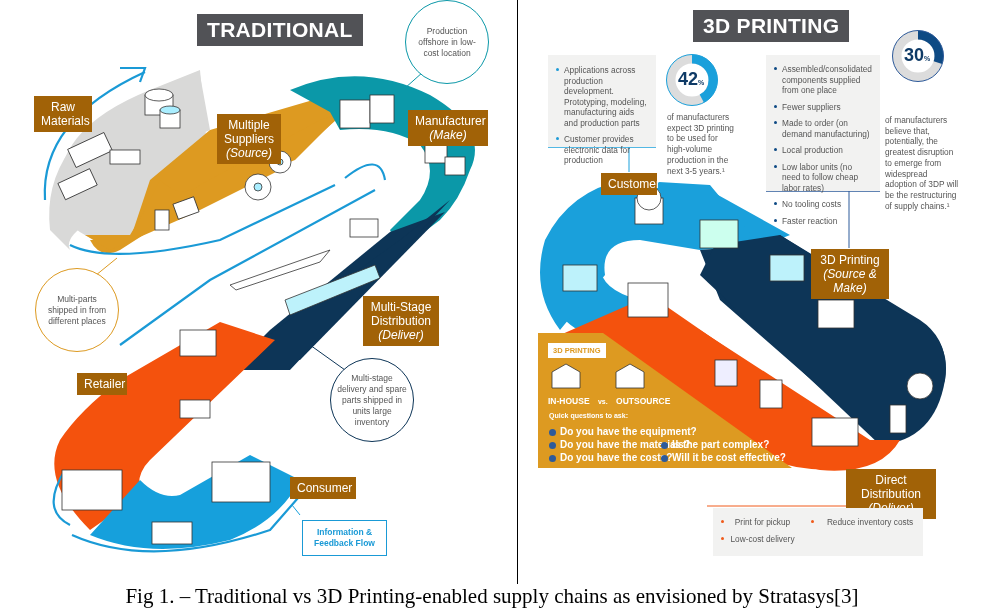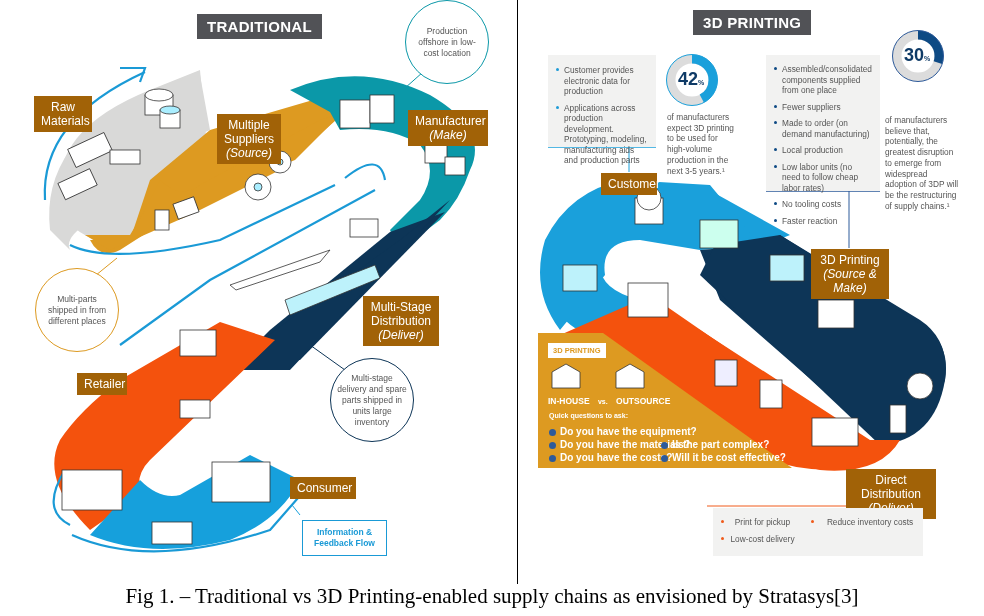--- a/index.html
+++ b/index.html
@@ -1,21 +1,21 @@
 <!DOCTYPE html>
 <html><head>
 <meta charset="utf-8">
 <style>
   html,body{margin:0;padding:0;background:#fff;}
   body{width:984px;height:616px;position:relative;overflow:hidden;font-family:"Liberation Sans",sans-serif;}
   .abs{position:absolute;}
   svg.bg{position:absolute;left:0;top:0;}
   .label{position:absolute;background:#a16207;color:#fff;text-align:center;font-size:12px;line-height:14px;padding:4px 7px;box-sizing:border-box;}
   .label i{display:block;font-style:italic;}
-  .title-tag{position:absolute;background:#515256;color:#fff;font-weight:bold;font-size:15px;letter-spacing:0.3px;padding:4px 10px;}
+  .title-tag{position:absolute;background:#515256;color:#fff;font-weight:bold;font-size:21px;letter-spacing:0.3px;padding:4px 10px;}
   .circle{position:absolute;border-radius:50%;background:#fff;display:flex;align-items:center;justify-content:center;text-align:center;font-size:8.5px;line-height:11px;color:#555;box-sizing:border-box;}
   .divider{position:absolute;left:517px;top:0;width:1px;height:584px;background:#000;}
   .caption{position:absolute;left:0;width:984px;top:584px;text-align:center;font-family:"Liberation Serif",serif;font-size:21px;color:#000;}
   .infobox{position:absolute;background:#f2f2f1;font-size:8.3px;line-height:10.5px;color:#555;box-sizing:border-box;}
   .infobox ul{list-style:none;margin:0;padding:0;}
   .infobox li{position:relative;padding-left:8px;margin-bottom:6px;}
   .infobox li:before{content:"";position:absolute;left:0;top:3px;width:3px;height:3px;border-radius:50%;}
   .blue li:before{background:#1e9bd7;}
   .navy li:before{background:#0e4a84;}
   .orange li:before{background:#f05a1a;}
@@ -161,22 +161,22 @@
 <div class="circle" style="left:35px;top:268px;width:84px;height:84px;border:1px solid #dd9a21;padding:0 10px;">Multi-parts shipped in from different places</div>
 
 <div class="circle" style="left:330px;top:358px;width:84px;height:84px;border:1px solid #0d3557;padding:0 6px;">Multi-stage delivery and spare parts shipped in units large inventory</div>
 
 <div class="abs" style="left:302px;top:520px;width:85px;height:36px;border:1px solid #1a9ad6;color:#1a9ad6;font-size:8.5px;font-weight:bold;text-align:center;display:flex;align-items:center;justify-content:center;line-height:11px;box-sizing:border-box;padding:0 8px;">Information &amp; Feedback Flow</div>
 
 <div class="title-tag" style="left:693px;top:10px;">3D PRINTING</div>
 
 <div class="infobox blue" style="left:548px;top:55px;width:108px;height:92px;padding:10px 8px;">
   <ul>
+    <li>Applications across production development. Prototyping, modeling, manufacturing aids and production parts</li>
     <li>Customer provides electronic data for production</li>
-    <li>Applications across production development. Prototyping, modeling, manufacturing aids and production parts</li>
   </ul>
 </div>
 
 <div class="donut-num" style="left:678px;top:69px;"><span>42</span><small>%</small></div>
 <div class="stat" style="left:667px;top:112px;width:70px;">of manufacturers expect 3D printing to be used for high-volume production in the next 3-5 years.¹</div>
 
 <div class="infobox navy" style="left:766px;top:55px;width:114px;height:136px;padding:9px 8px;">
   <ul>
     <li>Assembled/consolidated components supplied from one place</li>
     <li>Fewer suppliers</li>

